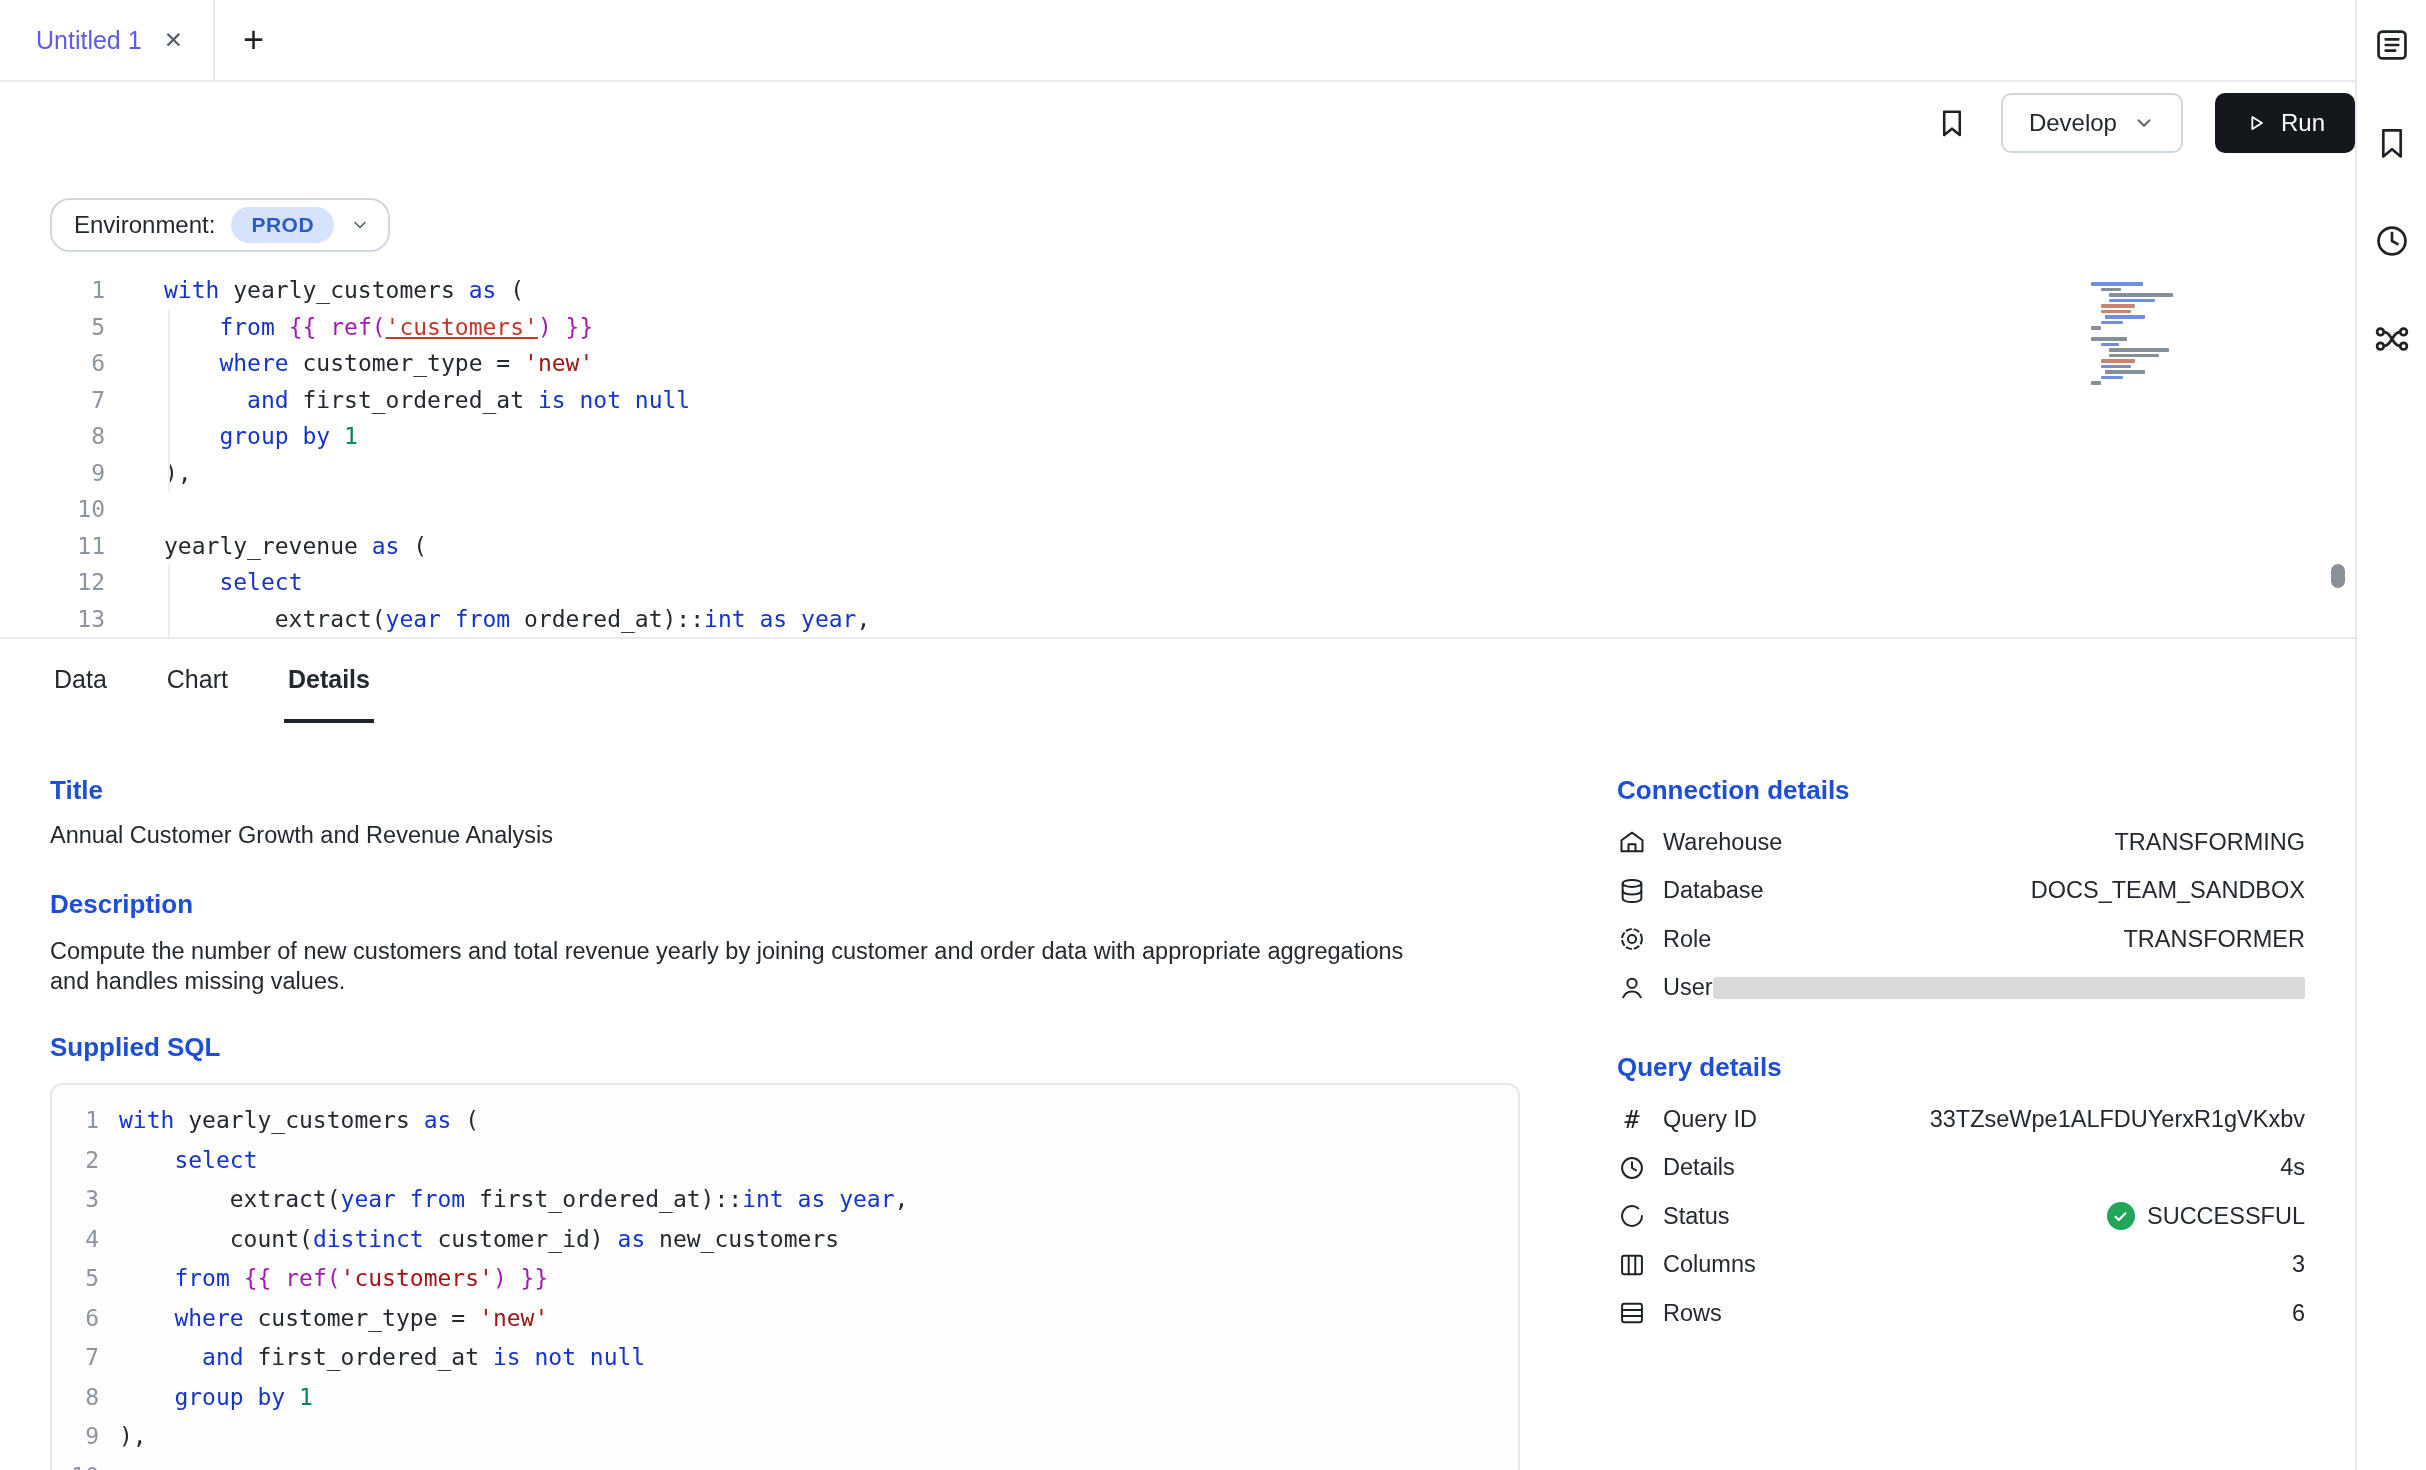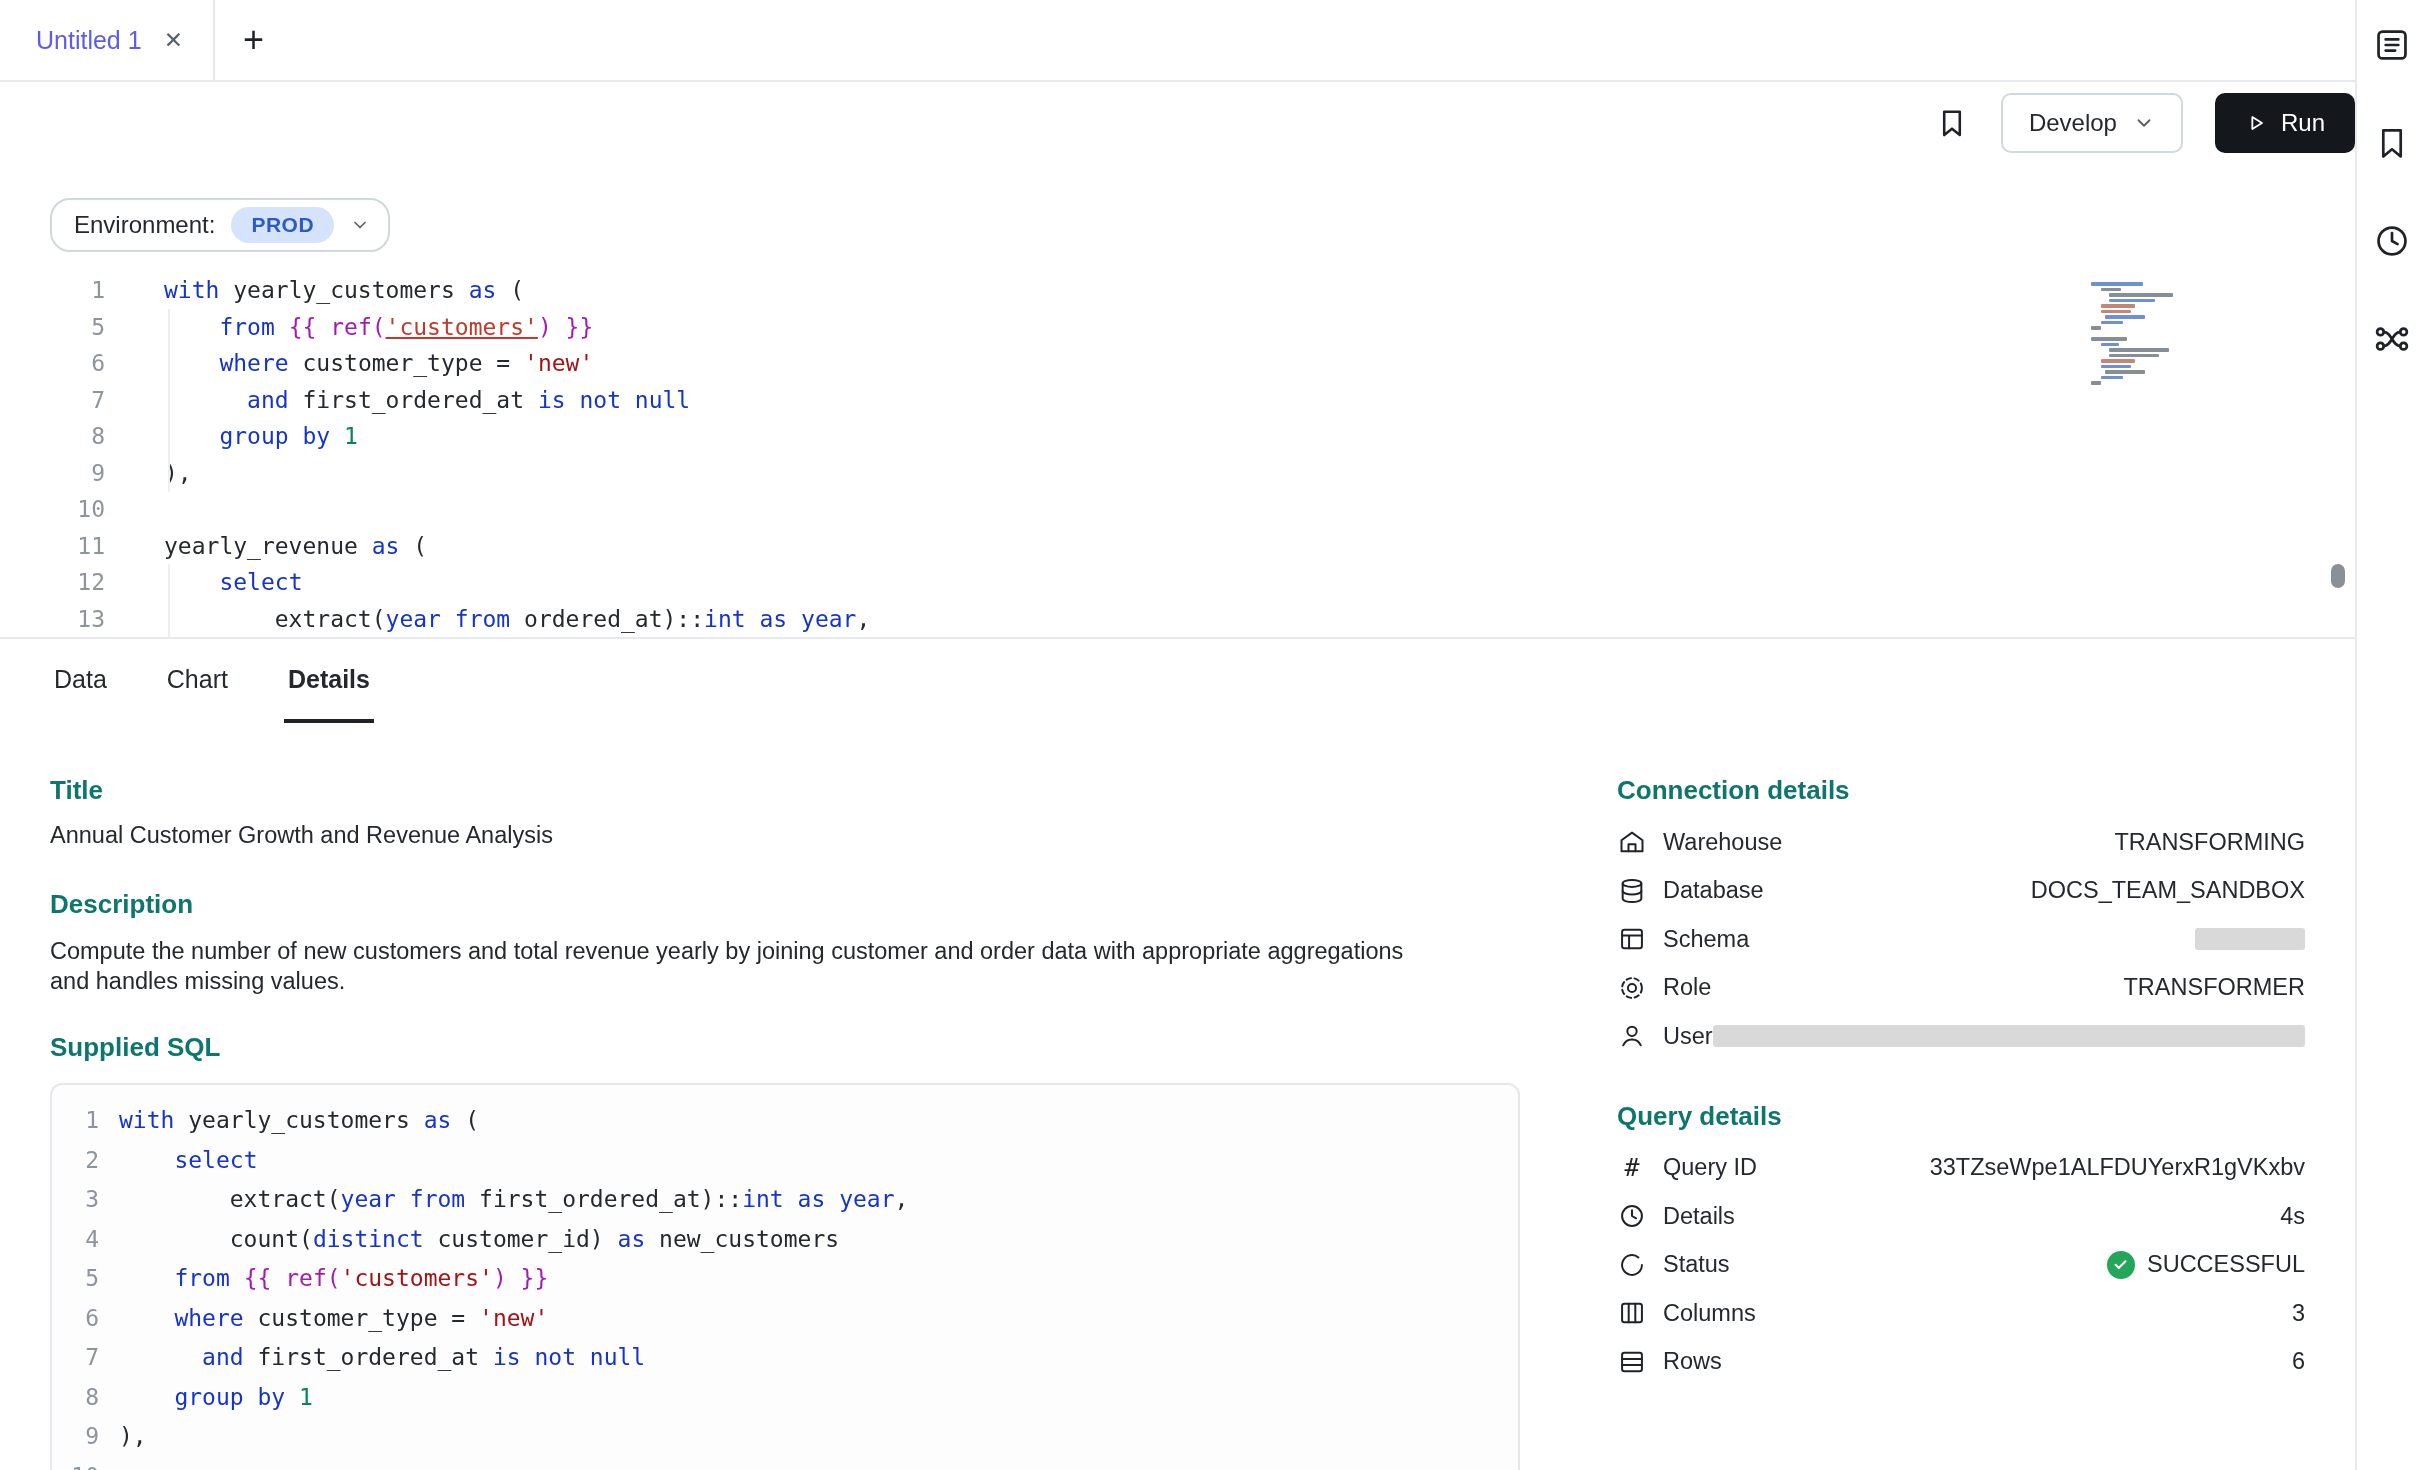--- a/index.html
+++ b/index.html
@@ -68,21 +68,21 @@
 
   
   .rtabs { height:84px; display:flex; align-items:stretch; padding-left:50px; gap:52px; }
   .rtab { display:flex; align-items:center; font-size:25px; color:#24292f; padding:0 4px;
     border:none; background:none; cursor:pointer; border-bottom:4px solid transparent; }
   .rtab.active { font-weight:700; border-bottom-color:#1f2328; }
 
   
   .details { display:flex; padding:52px 0 0 50px; }
   .dleft { width:1470px; flex:none; }
-  .dhead { font-size:26px; font-weight:700; color:#0f766e; margin:0 0 16px; }
+  .dhead { font-size:26px; font-weight:700; color:#1d4ed8; margin:0 0 16px; }
   .dtitle-text { font-size:23.5px; margin:0 0 40px; }
   .ddesc-text { font-size:23.5px; line-height:30px; max-width:1360px; margin:0 0 36px; }
   .sql-head { margin-bottom:20px; }
   .sqlblock { border:2px solid #e4e7ec; border-radius:12px; background:#fdfdfe;
     padding:16px 0 18px; font-family:"DejaVu Sans Mono", monospace; font-size:23px; }
   .sline { display:flex; height:39.5px; line-height:39.5px; white-space:pre; }
   .sln { width:47px; text-align:right; color:#8c959f; flex:none; }
   .scode { margin-left:20px; }
 
   .dright { margin-left:97px; width:688px; flex:none; }
@@ -264,30 +264,20 @@
                   <path d="M4 5.5v13c0 1.66 3.58 3 8 3s8-1.34 8-3v-13"></path>
                   <path d="M4 12c0 1.66 3.58 3 8 3s8-1.34 8-3"></path>
                 </svg>
               </span>
               <span>Database</span>
               <span class="val">DOCS_TEAM_SANDBOX</span>
             </div>
             <div class="crow">
               <span class="ic">
                 <svg viewBox="0 0 24 24" fill="none" stroke="currentColor" stroke-width="1.7" stroke-linecap="round" stroke-linejoin="round">
-                  <rect x="3.5" y="4" width="17" height="16" rx="2"></rect>
-                  <path d="M3.5 9h17M9.5 9v11"></path>
-                </svg>
-              </span>
-              <span>Schema</span>
-              <span class="redact" style="width: 110px;"></span>
-            </div>
-            <div class="crow">
-              <span class="ic">
-                <svg viewBox="0 0 24 24" fill="none" stroke="currentColor" stroke-width="1.7" stroke-linecap="round" stroke-linejoin="round">
                   <circle cx="12" cy="12" r="8.5" stroke-dasharray="4 3"></circle>
                   <circle cx="12" cy="12" r="3.5"></circle>
                 </svg>
               </span>
               <span>Role</span>
               <span class="val">TRANSFORMER</span>
             </div>
             <div class="crow">
               <span class="ic">
                 <svg viewBox="0 0 24 24" fill="none" stroke="currentColor" stroke-width="1.7" stroke-linecap="round" stroke-linejoin="round">

